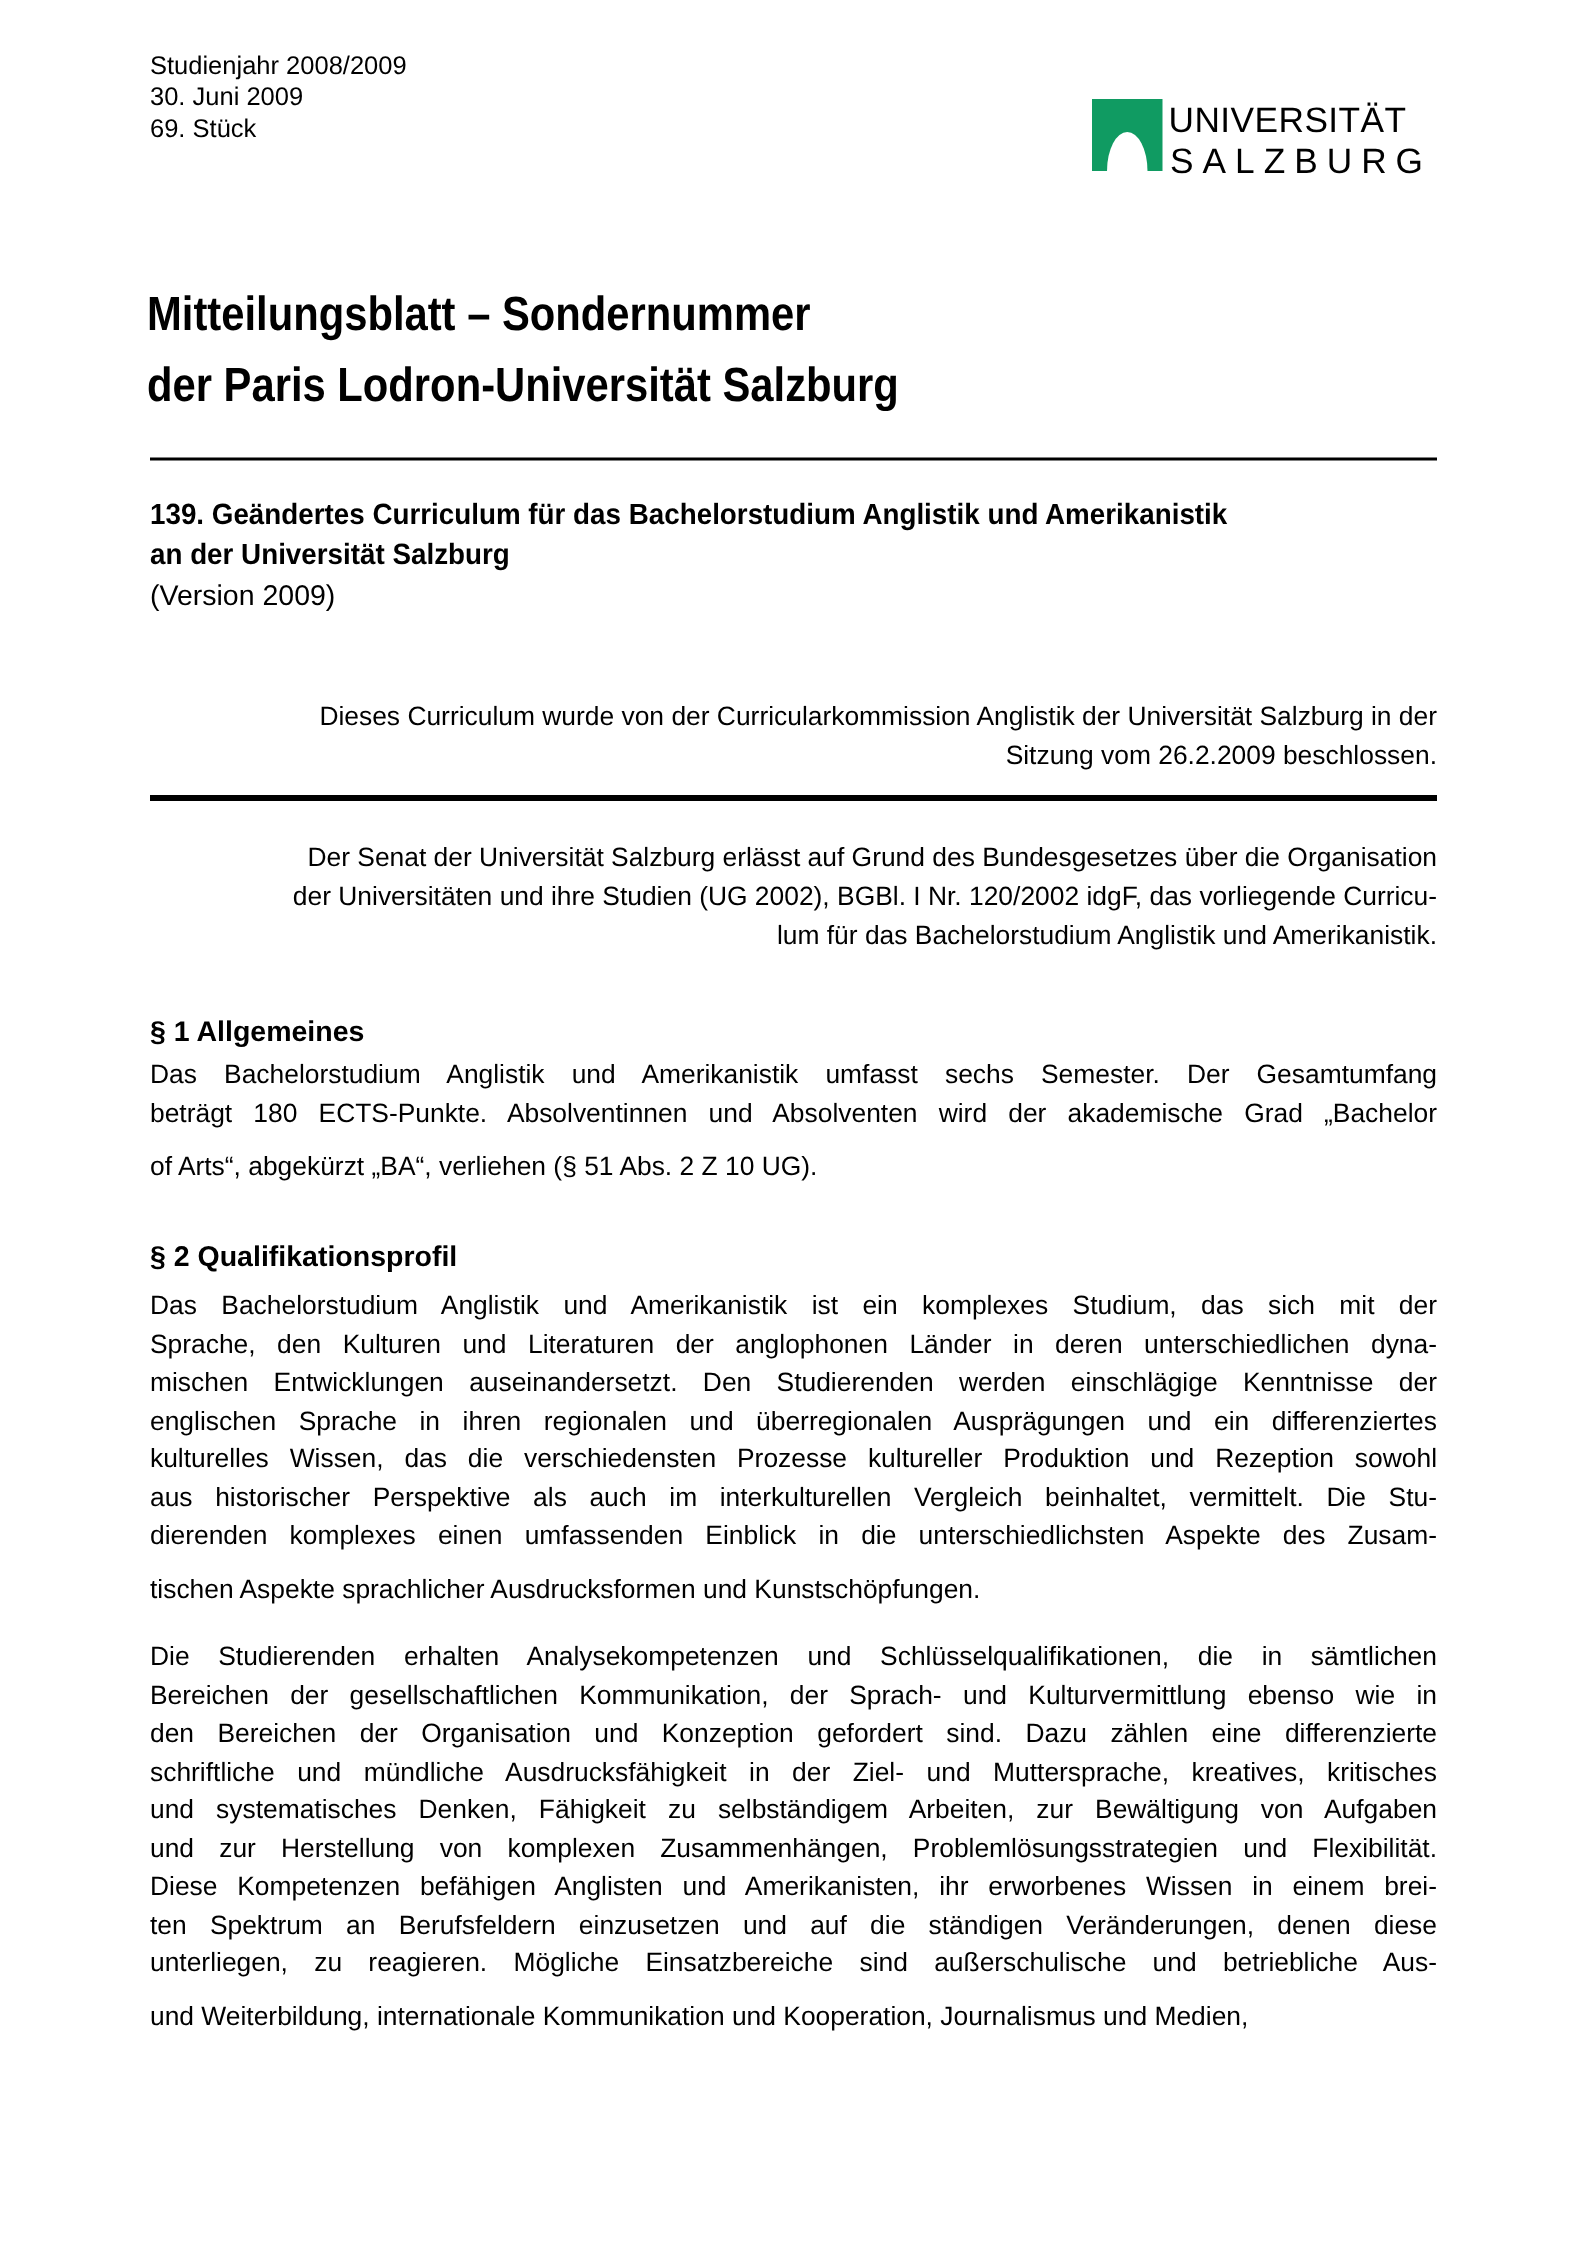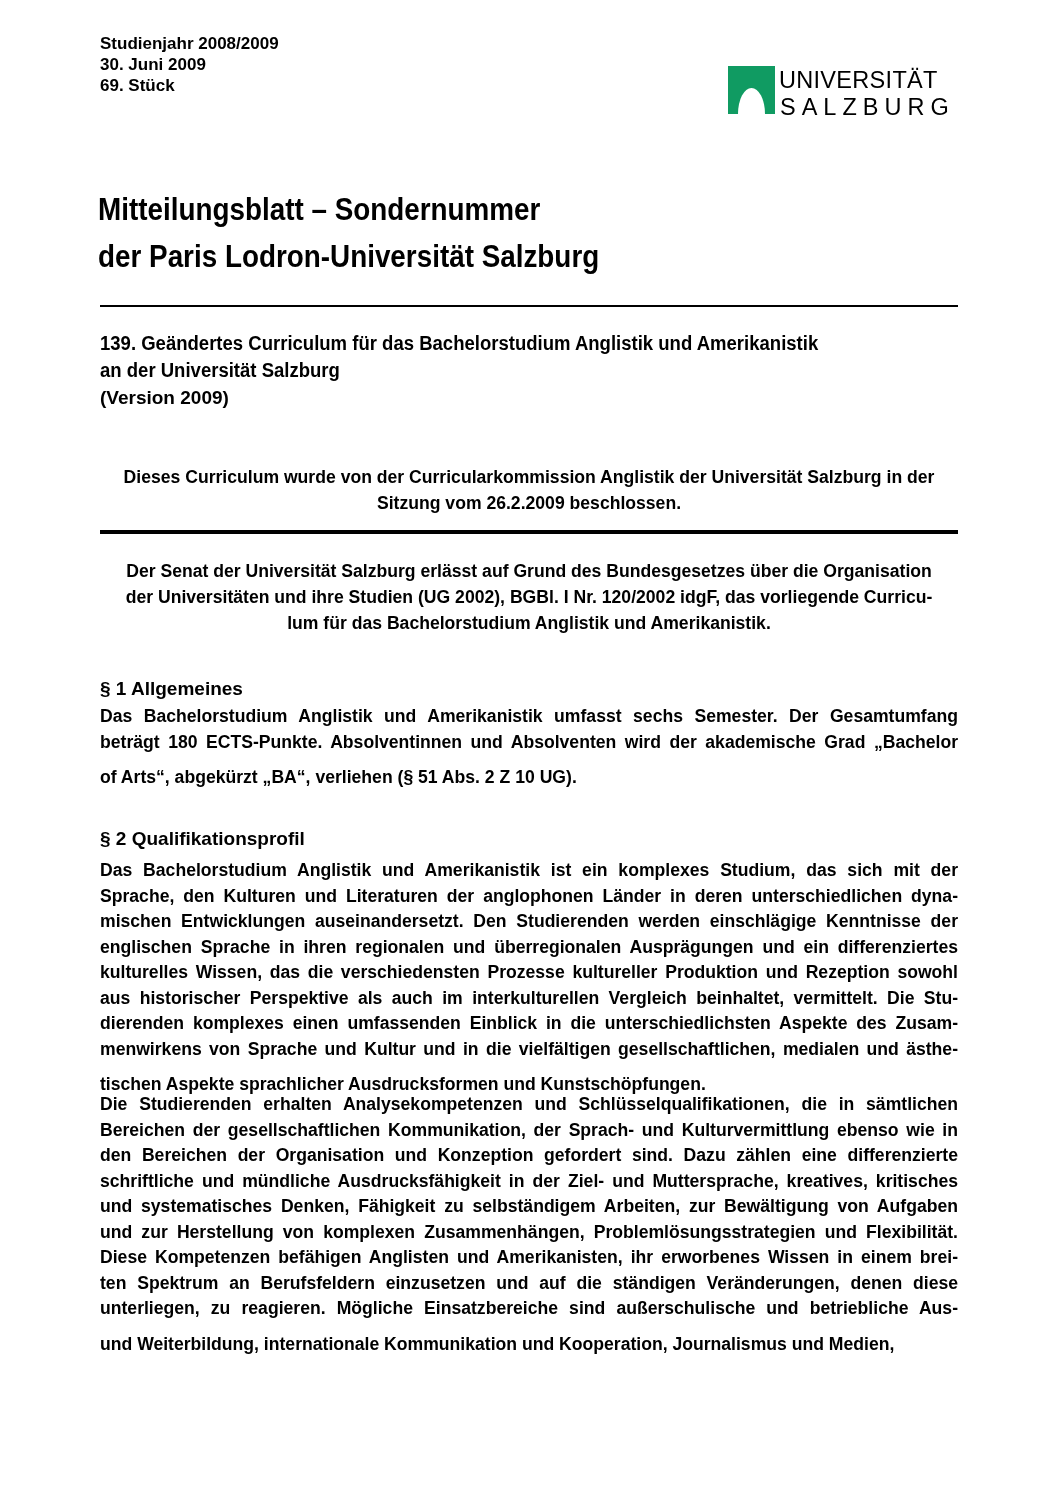--- a/index.html
+++ b/index.html
@@ -5,21 +5,21 @@
   html, body { margin: 0; padding: 0; background: #ffffff; }
   .page {
     position: relative;
     width: 1058px;
     height: 1497px;
     background: #ffffff;
     color: #000000;
     font-family: "Liberation Sans", "DejaVu Sans", sans-serif;
     overflow: hidden;
   }
-  .abs { position: absolute; font-weight: bold; }
+  .abs { position: absolute; }
 
   
   .issue-info {
     left: 100px; top: 33px;
     font-size: 17px; line-height: 21px;
   }
 
   
   .logo-square {
     left: 728px; top: 66px;
@@ -66,21 +66,21 @@
     transform-origin: 0 0;
   }
   .version-note {
     left: 100px; top: 385px;
     font-size: 19px; line-height: 26px;
   }
 
   .centered-para {
     left: 100px; width: 858px;
     font-size: 17.6px; line-height: 26px;
-    text-align: center;
+    text-align: right;
     white-space: pre-line;
   }
   .resolution { top: 464px; }
   .senate { top: 558px; }
 
   .section-heading {
     left: 100px;
     font-size: 19px; line-height: 26px; font-weight: bold;
     white-space: pre;
   }
@@ -142,21 +142,20 @@
 
   <h3 class="abs section-heading s2h" style="margin:0">§ 2 Qualifikationsprofil</h3>
   <div class="abs body-para s2p1">
       <div class="jline">Das Bachelorstudium Anglistik und Amerikanistik ist ein komplexes Studium, das sich mit der</div>
       <div class="jline">Sprache, den Kulturen und Literaturen der anglophonen Länder in deren unterschiedlichen dyna-</div>
       <div class="jline">mischen Entwicklungen auseinandersetzt. Den Studierenden werden einschlägige Kenntnisse der</div>
       <div class="jline">englischen Sprache in ihren regionalen und überregionalen Ausprägungen und ein differenziertes</div>
       <div class="jline">kulturelles Wissen, das die verschiedensten Prozesse kultureller Produktion und Rezeption sowohl</div>
       <div class="jline">aus historischer Perspektive als auch im interkulturellen Vergleich beinhaltet, vermittelt. Die Stu-</div>
       <div class="jline">dierenden komplexes einen umfassenden Einblick in die unterschiedlichsten Aspekte des Zusam-</div>
-      <div class="jline">menwirkens von Sprache und Kultur und in die vielfältigen gesellschaftlichen, medialen und ästhe-</div>
       <div class="jline jlast">tischen Aspekte sprachlicher Ausdrucksformen und Kunstschöpfungen.</div>
     </div>
   <div class="abs body-para s2p2">
       <div class="jline">Die Studierenden erhalten Analysekompetenzen und Schlüsselqualifikationen, die in sämtlichen</div>
       <div class="jline">Bereichen der gesellschaftlichen Kommunikation, der Sprach- und Kulturvermittlung ebenso wie in</div>
       <div class="jline">den Bereichen der Organisation und Konzeption gefordert sind. Dazu zählen eine differenzierte</div>
       <div class="jline">schriftliche und mündliche Ausdrucksfähigkeit in der Ziel- und Muttersprache, kreatives, kritisches</div>
       <div class="jline">und systematisches Denken, Fähigkeit zu selbständigem Arbeiten, zur Bewältigung von Aufgaben</div>
       <div class="jline">und zur Herstellung von komplexen Zusammenhängen, Problemlösungsstrategien und Flexibilität.</div>
       <div class="jline">Diese Kompetenzen befähigen Anglisten und Amerikanisten, ihr erworbenes Wissen in einem brei-</div>

